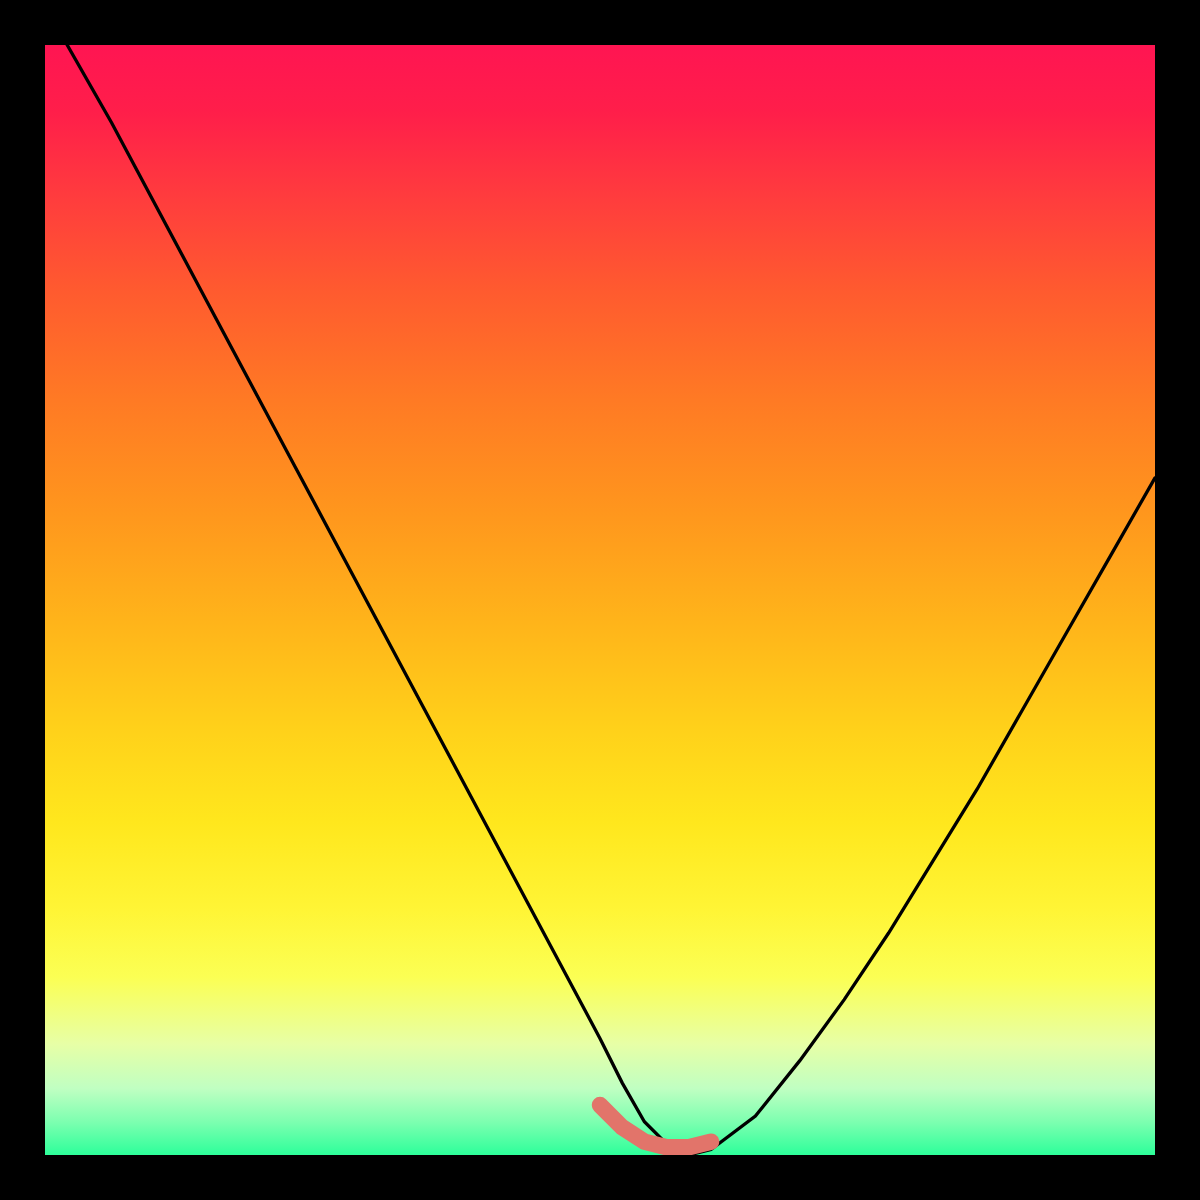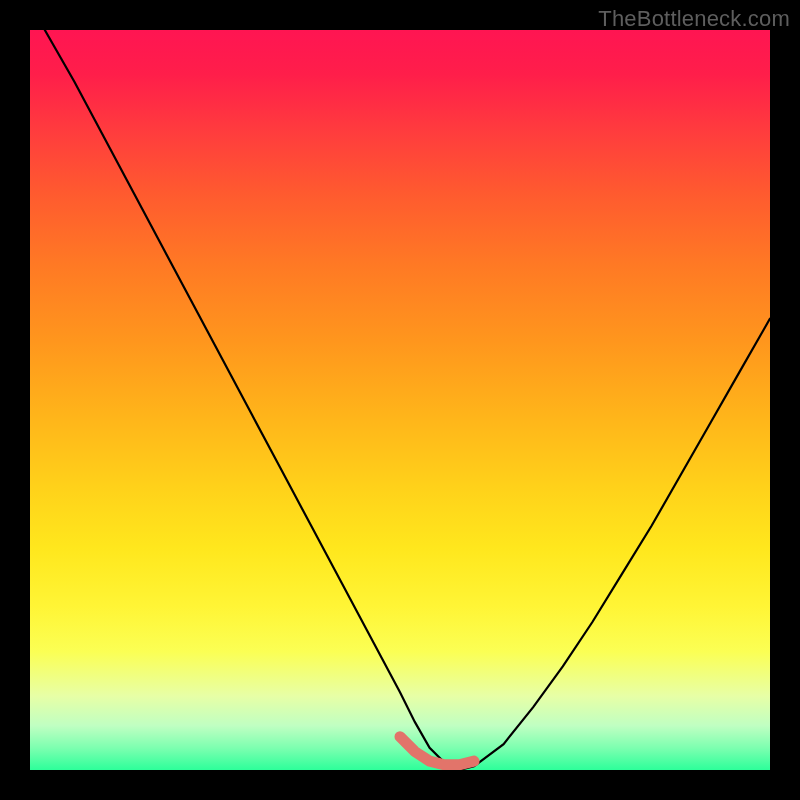--- a/index.html
+++ b/index.html
@@ -62,21 +62,20 @@
     inset: 0;
     width: 100%;
     height: 100%;
   }
 </style>
 </head>
 <body>
 
 <div class="frame">
 
-  <div class="watermark">TheBottleneck.com</div>
 
   <div class="plot-area">
     <div class="gradient"></div>
     <svg class="curve" viewBox="0 0 740 740" preserveAspectRatio="none">
       <path id="main-curve" fill="none" stroke="#000" stroke-width="2.2" stroke-linecap="round" d="M14.80 0.00 L44.40 51.80 L74.00 107.30 L103.60 162.80 L133.20 218.30 L162.80 273.80 L192.40 329.30 L222.00 384.80 L251.60 440.30 L281.20 495.80 L310.80 551.30 L340.40 606.80 L370.00 662.30 L384.80 691.90 L399.60 717.80 L414.40 732.60 L429.20 740.00 L444.00 736.30 L473.60 714.10 L503.20 677.10 L532.80 636.40 L562.40 592.00 L592.00 543.90 L621.60 495.80 L651.20 444.00 L680.80 392.20 L710.40 340.40 L740.00 288.60"></path>
       <path id="fit-seg" fill="none" stroke="#e2746a" stroke-width="11" stroke-linecap="round" d="M370.00 706.70 L384.80 721.50 L399.60 731.12 L414.40 734.82 L429.20 734.82 L444.00 731.12"></path>
     </svg>
   </div>
 
 </div>

